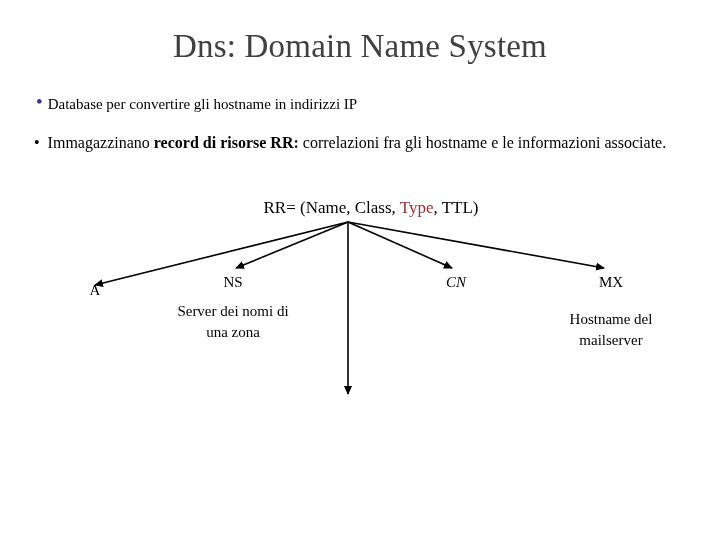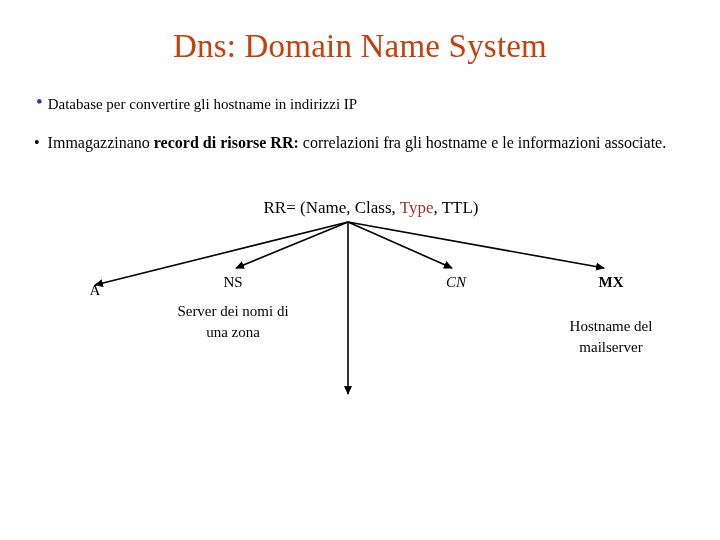--- a/index.html
+++ b/index.html
@@ -19,21 +19,21 @@
     width: 720px;
     height: 540px;
   }
   .title {
     position: absolute;
     left: 0;
     top: 28px;
     width: 720px;
     text-align: center;
     font-size: 33px;
-    color: #c2410c;
+    color: #404040;
     font-family: "Liberation Serif", serif;
     letter-spacing: 0.2px;
   }
   .bullet1 {
     position: absolute;
     left: 36px;
     top: 92px;
     width: 650px;
     font-size: 15px;
     line-height: 1.25;
@@ -95,21 +95,21 @@
     color: #000000;
   }
 
   .node-a    { left: 40px;  top: 280px; width: 110px; }
   .node-ns   { left: 172px; top: 272px; width: 122px; }
   .node-cn   { left: 395px; top: 272px; width: 122px; }
   .node-mx   { left: 540px; top: 272px; width: 142px; }
 
   .node-a .head { margin-bottom: 12px; }
   .node-cn .head { margin-bottom: 12px; font-style: italic; }
-  .node-mx .head { margin-bottom: 24px; font-weight: bold; }
+  .node-mx .head { margin-bottom: 17px; }
 
   .node-soa {
     left: 262px;
     top: 401px;
     width: 196px;
     text-align: center;
     font-size: 15px;
     line-height: 1.35;
   }
   .node-soa .head {

